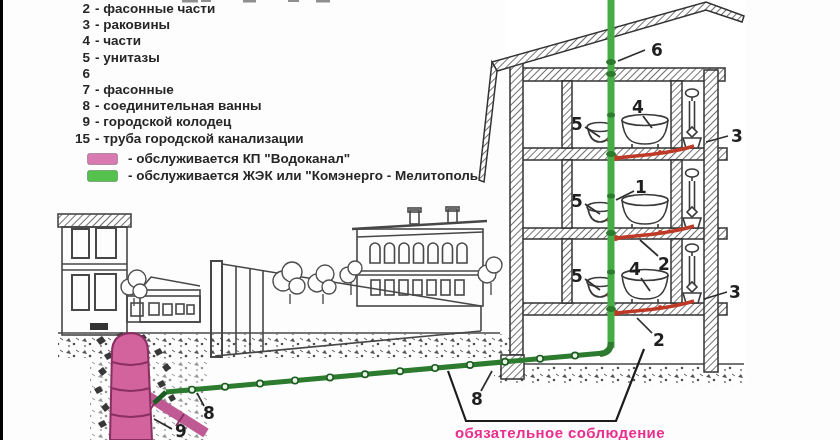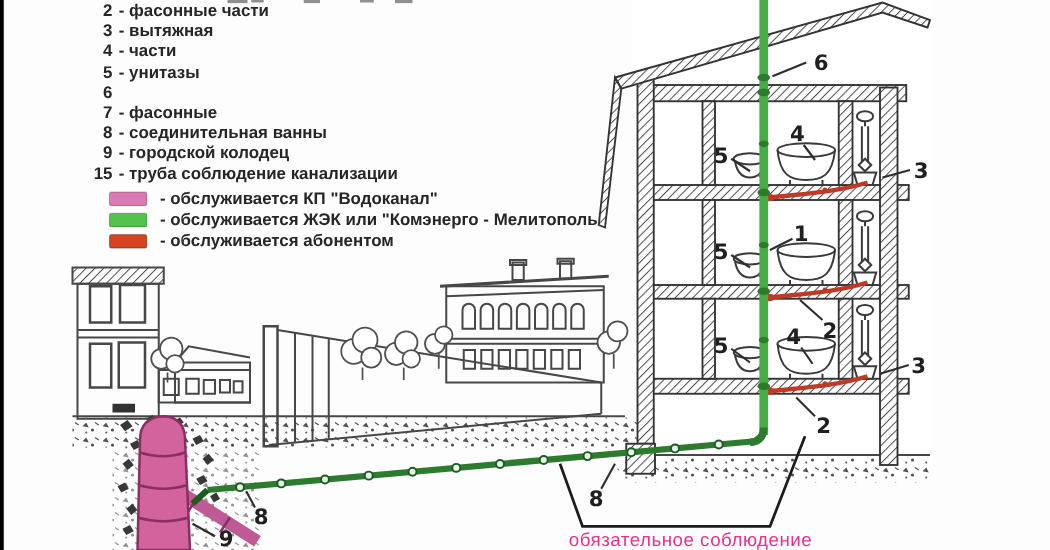--- a/index.html
+++ b/index.html
@@ -10,38 +10,38 @@
   .num-legend{position:absolute;left:63px;top:1px;margin:0;padding:0;list-style:none;}
   .num-legend li{display:flex;line-height:16.2px;font-size:13.5px;font-weight:bold;color:#262626;}
   .num-legend .n{width:27px;text-align:right;}
   .num-legend .t{margin-left:5px;white-space:nowrap;}
   
   .svc-legend{position:absolute;left:87px;top:152px;}
   .svc-row{display:flex;align-items:center;margin-bottom:4px;height:13px;}
   .svc-row svg{display:block;margin-right:10px;}
   .svc-row .lbl{font-size:13.5px;font-weight:bold;color:#262626;white-space:nowrap;}
   .art{position:absolute;left:0;top:0;}
-  .bottom-note{position:absolute;left:455px;top:424px;font-size:15px;font-weight:normal;
+  .bottom-note{position:absolute;left:455px;top:424px;font-size:15px;font-weight:bold;
                color:#ea2f8f;letter-spacing:.4px;white-space:nowrap;}
   .callout{font-family:"DejaVu Sans","Liberation Sans",sans-serif;font-size:17px;font-weight:bold;fill:#1f1f1f;}
 </style>
 </head>
 <body>
 
 <div class="stage">
   <div class="edge-left"></div>
 
   <ol class="num-legend">
     <li>
         <span class="n">2</span>
         <span class="t">- фасонные части</span>
       </li>
     <li>
         <span class="n">3</span>
-        <span class="t">- вытяжная</span>
+        <span class="t">- раковины</span>
       </li>
     <li>
         <span class="n">4</span>
         <span class="t">- части</span>
       </li>
     <li>
         <span class="n">5</span>
         <span class="t">- унитазы</span>
       </li>
     <li>
@@ -54,42 +54,36 @@
     <li>
         <span class="n">8</span>
         <span class="t">- соединительная ванны</span>
       </li>
     <li>
         <span class="n">9</span>
         <span class="t">- городской колодец</span>
       </li>
     <li>
         <span class="n">15</span>
-        <span class="t">- труба соблюдение канализации</span>
+        <span class="t">- труба городской канализации</span>
       </li>
   </ol>
 
   <div class="svc-legend">
     <div class="svc-row">
       <svg width="31" height="12">
           <rect x="0.5" y="0.5" width="30" height="11" rx="2" stroke="rgba(0,0,0,.25)" fill="#d97ab2"></rect>
         </svg>
       <span class="lbl">- обслуживается КП "Водоканал"</span>
     </div>
     <div class="svc-row">
       <svg width="31" height="12">
           <rect x="0.5" y="0.5" width="30" height="11" rx="2" stroke="rgba(0,0,0,.25)" fill="#54c24c"></rect>
         </svg>
       <span class="lbl">- обслуживается ЖЭК или "Комэнерго - Мелитополь"</span>
-    </div>
-    <div class="svc-row">
-      <svg width="31" height="12">
-          <rect x="0.5" y="0.5" width="30" height="11" rx="2" stroke="rgba(0,0,0,.25)" fill="#d5431f"></rect>
-        </svg>
-      <span class="lbl">- обслуживается абонентом</span>
     </div>
   </div>
 
   <svg class="art" width="840" height="440" viewBox="0 0 840 440">
     <defs>
       <pattern id="h" width="5" height="5" patternUnits="userSpaceOnUse" patternTransform="rotate(45)">
         <rect width="5" height="5" fill="#fff"></rect>
         <line x1="0" y1="0" x2="0" y2="5" stroke="#4a4a4a" stroke-width="1.6"></line>
       </pattern>
       <pattern id="stip" width="16" height="12" patternUnits="userSpaceOnUse">

